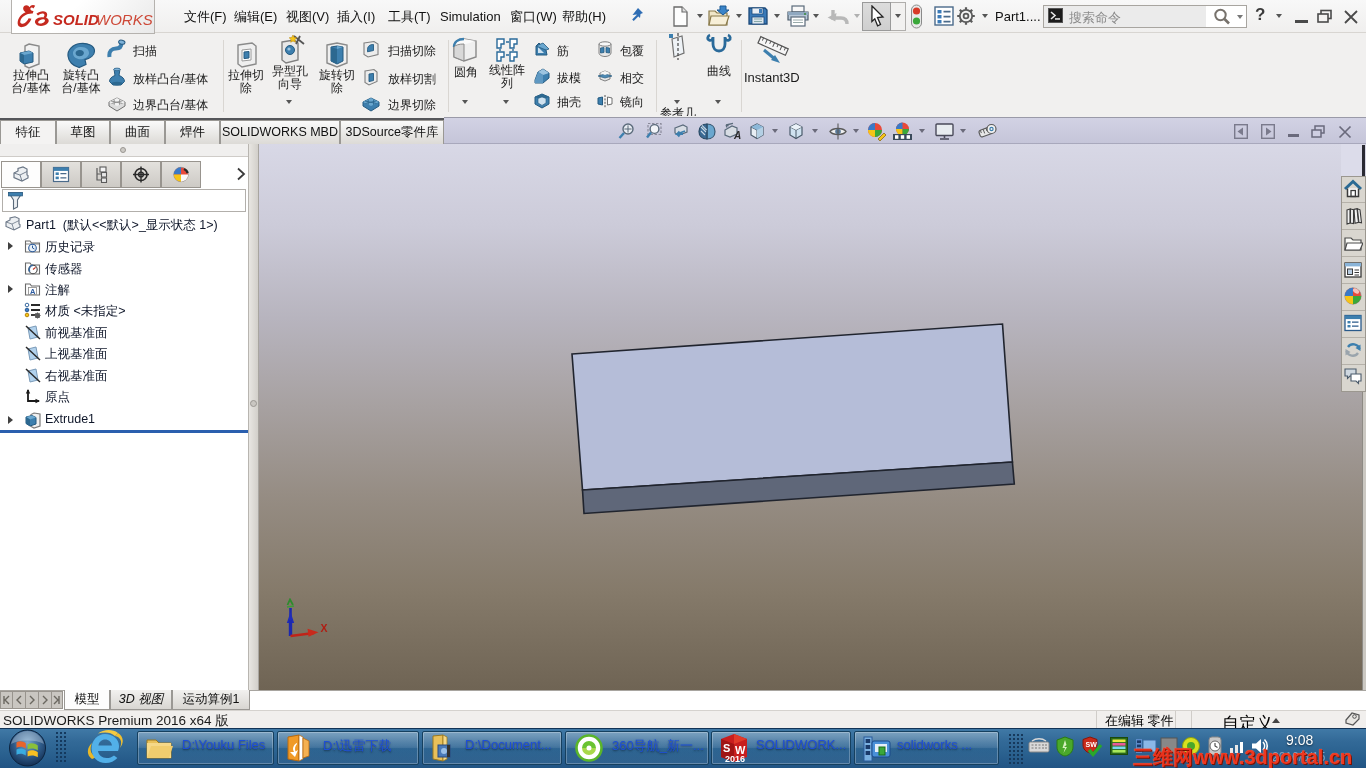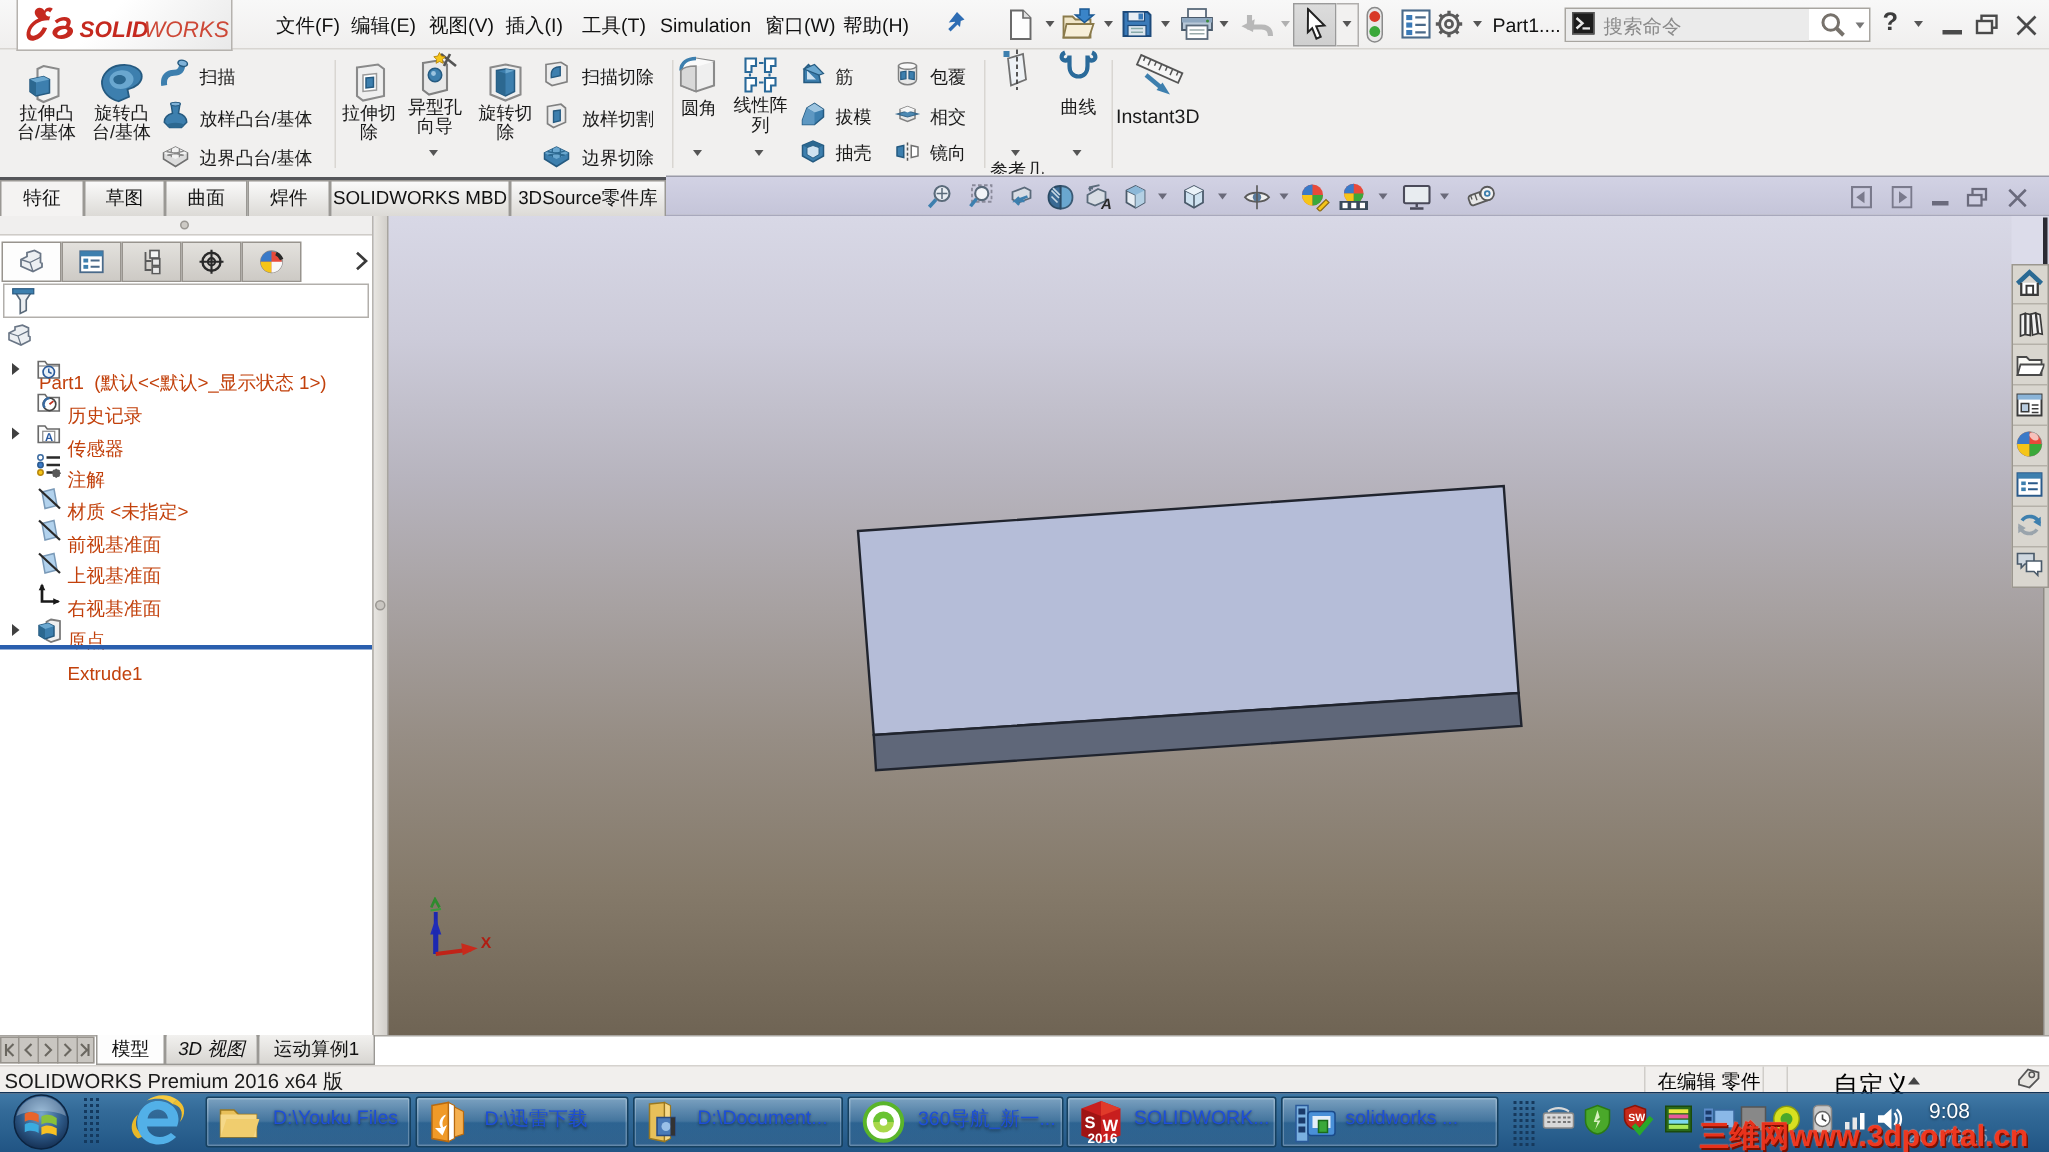--- a/index.html
+++ b/index.html
@@ -26,21 +26,21 @@
   .doctab.sel { background:#f4f3f2; border-top:1px solid #9a9894; }
   #hudstrip { left:444px; top:117px; width:922px; height:27px; background:linear-gradient(#d2d2e4,#c5c5d9); border-top:1px solid #9a9aa8; border-bottom:1px solid #a8a8bc; }
 
   
   #viewport { left:0; top:144px; width:1366px; height:546px;
      background:linear-gradient(#d8d8e6 0%, #cccbd9 15%, #b7b4be 32%, #a7a1a1 48%, #968d84 64%, #857a6a 82%, #6f6454 100%); }
   #leftpanel { left:0; top:144px; width:248px; height:546px; background:#ffffff; }
   .ptab { top:161px; height:27px; width:40px; background:linear-gradient(#e3e1dd,#cdcac5); border:1px solid #98948e; }
   .ptab.sel { background:#fdfdfd; }
   #vsplit { left:248px; top:144px; width:11px; height:546px; background:linear-gradient(90deg,#e8e6e2,#d2cfca); border-left:1px solid #b8b5b0; border-right:1px solid #a8a5a0; }
-  .treerow { position:absolute; font-size:12.5px; color:#c2410c; white-space:nowrap;margin-top:30px; }
+  .treerow { position:absolute; font-size:12.5px; color:#0f172a; white-space:nowrap; }
   .exp { position:absolute; width:0; height:0; border-top:4px solid transparent; border-bottom:4px solid transparent; border-left:5px solid #404040; }
 
   
   #taskstrip { left:1341px; top:176px; width:25px; height:216px; background:#d9d6cf; border:1px solid #9b978f; }
   .tscell { position:absolute; left:0; width:23px; height:26px; border-bottom:1px solid #b5b1a9; }
 
   
   #bottabs { left:0; top:690px; width:1366px; height:20px; background:#ffffff; border-top:1px solid #a8a5a0; }
   .btab { top:690px; height:20px; font-size:12.5px; color:#111; text-align:center; line-height:19px; background:linear-gradient(#f2f1ef,#d8d6d2); border:1px solid #9a9894; border-top:none; }
   #statusbar { left:0; top:710px; width:1366px; height:18px; background:#f1efed; border-top:1px solid #d5d2ce; font-size:13px; color:#1a1a1a; }

